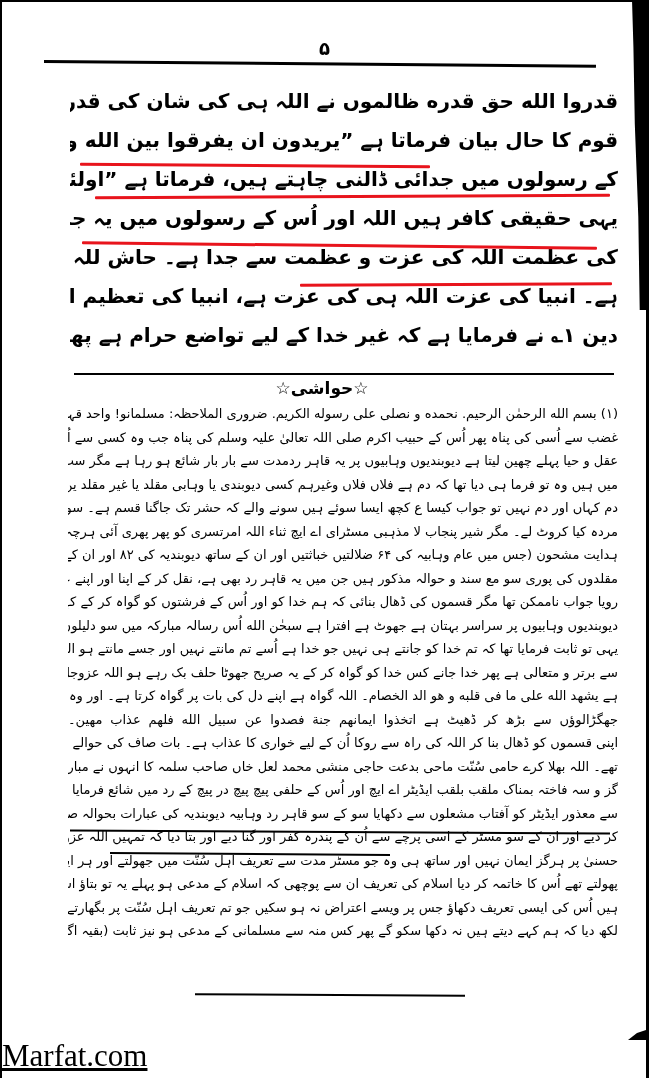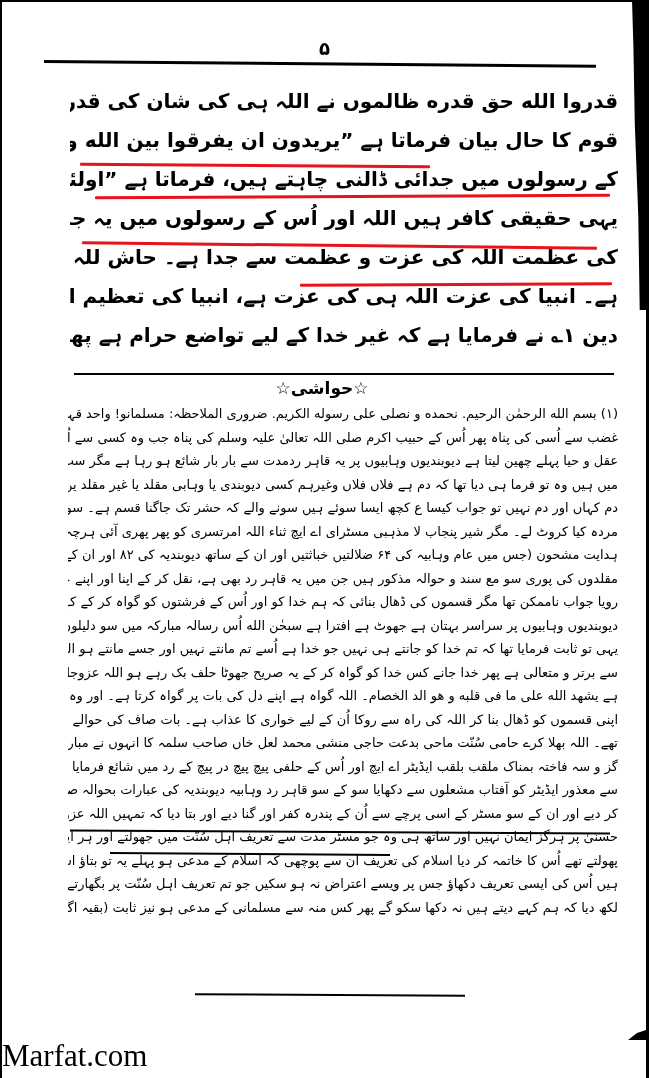--- a/index.html
+++ b/index.html
@@ -63,21 +63,21 @@
   .fn-line {
     height: 23.5px; line-height: 23.5px; white-space: nowrap; overflow: hidden;
     text-align: justify; text-align-last: justify;
   }
   .fn-line.last { text-align-last: right; }
   .fn-ul {
     position: absolute; height: 1.5px; background: #000;
   }
   .watermark {
     position: absolute; left: 2px; top: 1038px;
-    font-family: "Liberation Serif", serif; font-size: 31px; color: #000;
+    font-family: "Liberation Serif", serif; font-size: 31px; color: #000; text-decoration: underline;
   }
 </style>
 </head>
 <body>
 
 <div class="frame"></div>
 <div class="spine">
   <div class="dark"></div>
   <div class="edge"></div>
   <div class="smudge"></div>
@@ -111,20 +111,21 @@
   <div class="fn-line">میں ہیں وہ تو فرما ہی دیا تھا کہ دم ہے فلاں فلاں وغیرہم کسی دیوبندی یا وہابی مقلد یا غیر مقلد ین بے دینوں میں</div>
   <div class="fn-line">دم کہاں اور دم نہیں تو جواب کیسا ع کچھ ایسا سوئے ہیں سونے والے کہ حشر تک جاگنا قسم ہے۔ سونا بھی جاگے بھی</div>
   <div class="fn-line">مردہ کیا کروٹ لے۔ مگر شیر پنجاب لا مذہبی مسٹرای اے ایچ ثناء اللہ امرتسری کو پھر پھری آئی ہرچہ اہل حدیث ۱۲</div>
   <div class="fn-line">ہدایت مشحون (جس میں عام وہابیہ کی ۶۴ ضلالتیں خباثتیں اور ان کے ساتھ دیوبندیہ کی ۸۲ اور ان کے ساتھ غیر</div>
   <div class="fn-line">مقلدوں کی پوری سو مع سند و حوالہ مذکور ہیں جن میں یہ قاہر رد بھی ہے، نقل کر کے اپنا اور اپنے عینی بھائیوں کا دکھڑا</div>
   <div class="fn-line">رویا جواب ناممکن تھا مگر قسموں کی ڈھال بنائی کہ ہم خدا کو اور اُس کے فرشتوں کو گواہ کر کے کہتے ہیں کہ یہ ہم پر</div>
   <div class="fn-line">دیوبندیوں وہابیوں پر سراسر بہتان ہے جھوٹ ہے افترا ہے سبحٰن الله اُس رسالہ مبارکہ میں سو دلیلوں سے</div>
   <div class="fn-line">یہی تو ثابت فرمایا تھا کہ تم خدا کو جانتے ہی نہیں جو خدا ہے اُسے تم مانتے نہیں اور جسے مانتے ہو اللہ عزوجل اُس</div>
   <div class="fn-line">سے برتر و متعالی ہے پھر خدا جانے کس خدا کو گواہ کر کے یہ صریح جھوٹا حلف بک رہے ہو اللہ عزوجل پہلے ہی فرما چکا</div>
   <div class="fn-line">ہے یشهد الله علی ما فی قلبه و هو الد الخصام۔ اللہ گواہ ہے اپنے دل کی بات پر گواہ کرتا ہے۔ اور وہ سب</div>
+  <div class="fn-line">جھگڑالوؤں سے بڑھ کر ڈھیٹ ہے اتخذوا ایمانهم جنة فصدوا عن سبیل الله فلهم عذاب مهین۔</div>
   <div class="fn-line">اپنی قسموں کو ڈھال بنا کر اللہ کی راہ سے روکا اُن کے لیے خواری کا عذاب ہے۔ بات صاف کی حوالے موجود</div>
   <div class="fn-line">تھے۔ اللہ بھلا کرے حامی سُنّت ماحی بدعت حاجی منشی محمد لعل خاں صاحب سلمہ کا انہوں نے مبارک رسالہ یک</div>
   <div class="fn-line">گز و سہ فاختہ بمناک ملقب بلقب ایڈیٹر اے ایچ اور اُس کے حلفی پیچ پیچ در پیچ کے رد میں شائع فرمایا اور آنکھوں</div>
   <div class="fn-line">سے معذور ایڈیٹر کو آفتاب مشعلوں سے دکھایا سو کے سو قاہر رد وہابیہ دیوبندیہ کی عبارات بحوالہ صفحہ نقل فرما کر ثابت</div>
   <div class="fn-line">کر دیے اور ان کے سو مسٹر کے اسی پرچے سے اُن کے پندرہ کفر اور گنا دیے اور بتا دیا کہ تمہیں اللہ عزوجل کے اسمائے</div>
   <div class="fn-line">حسنیٰ پر ہرگز ایمان نہیں اور ساتھ ہی وہ جو مسٹر مدت سے تعریف اہل سُنّت میں جھولتے اور ہر ایک پر منہ آ کر</div>
   <div class="fn-line">پھولتے تھے اُس کا خاتمہ کر دیا اسلام کی تعریف ان سے پوچھی کہ اسلام کے مدعی ہو پہلے یہ تو بتاؤ اسلام کسے کہتے</div>
   <div class="fn-line">ہیں اُس کی ایسی تعریف دکھاؤ جس پر ویسے اعتراض نہ ہو سکیں جو تم تعریف اہل سُنّت پر بگھارتے ہو اور ساتھ ہی</div>
   <div class="fn-line last">لکھ دیا کہ ہم کہے دیتے ہیں نہ دکھا سکو گے پھر کس منہ سے مسلمانی کے مدعی ہو نیز ثابت (بقیہ اگلے صفحے پر)</div>
 </div>

